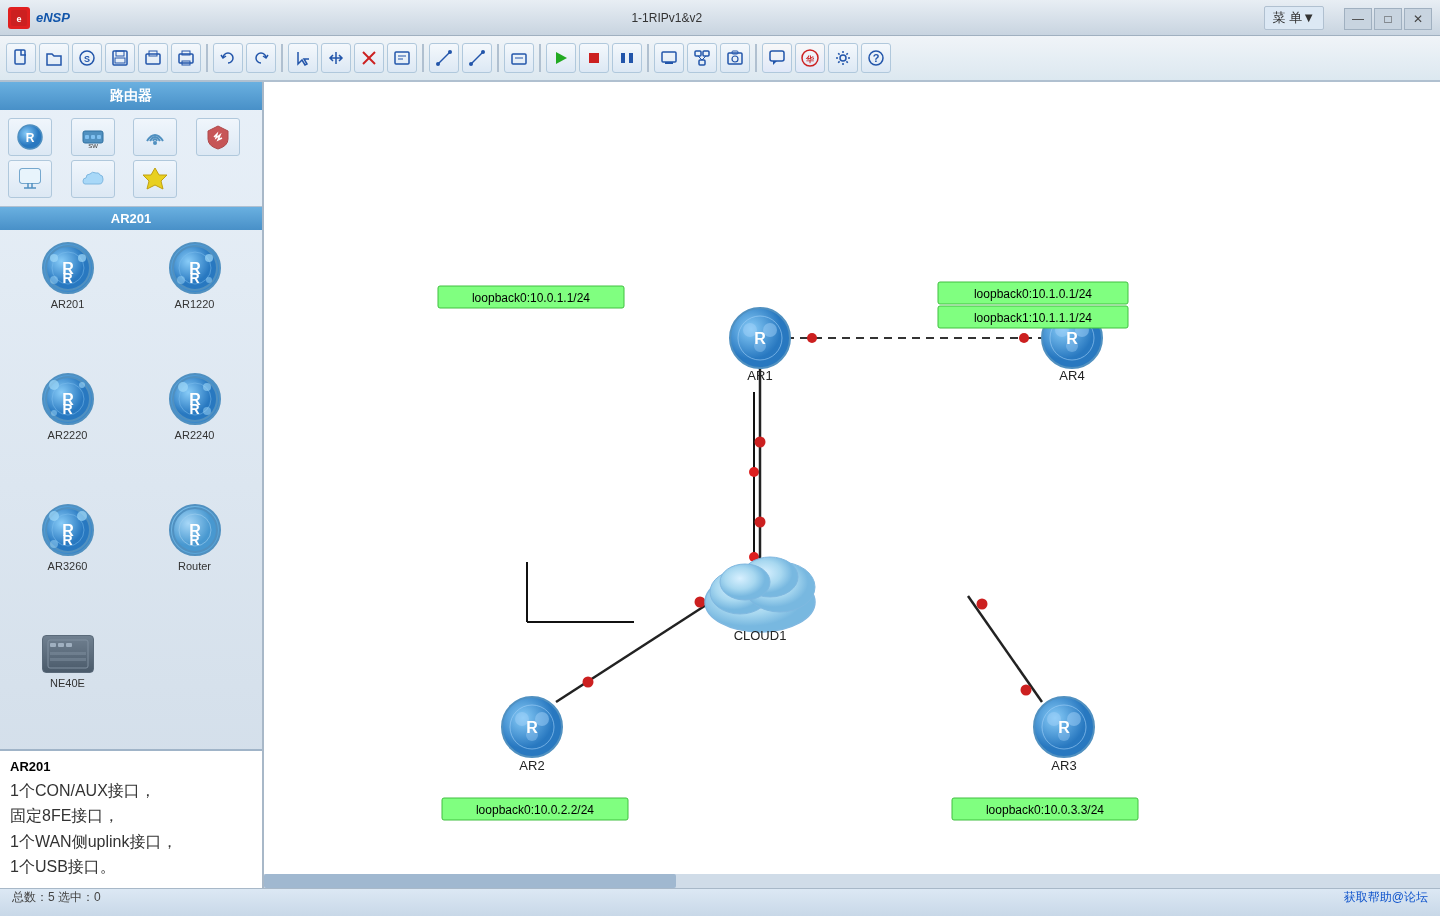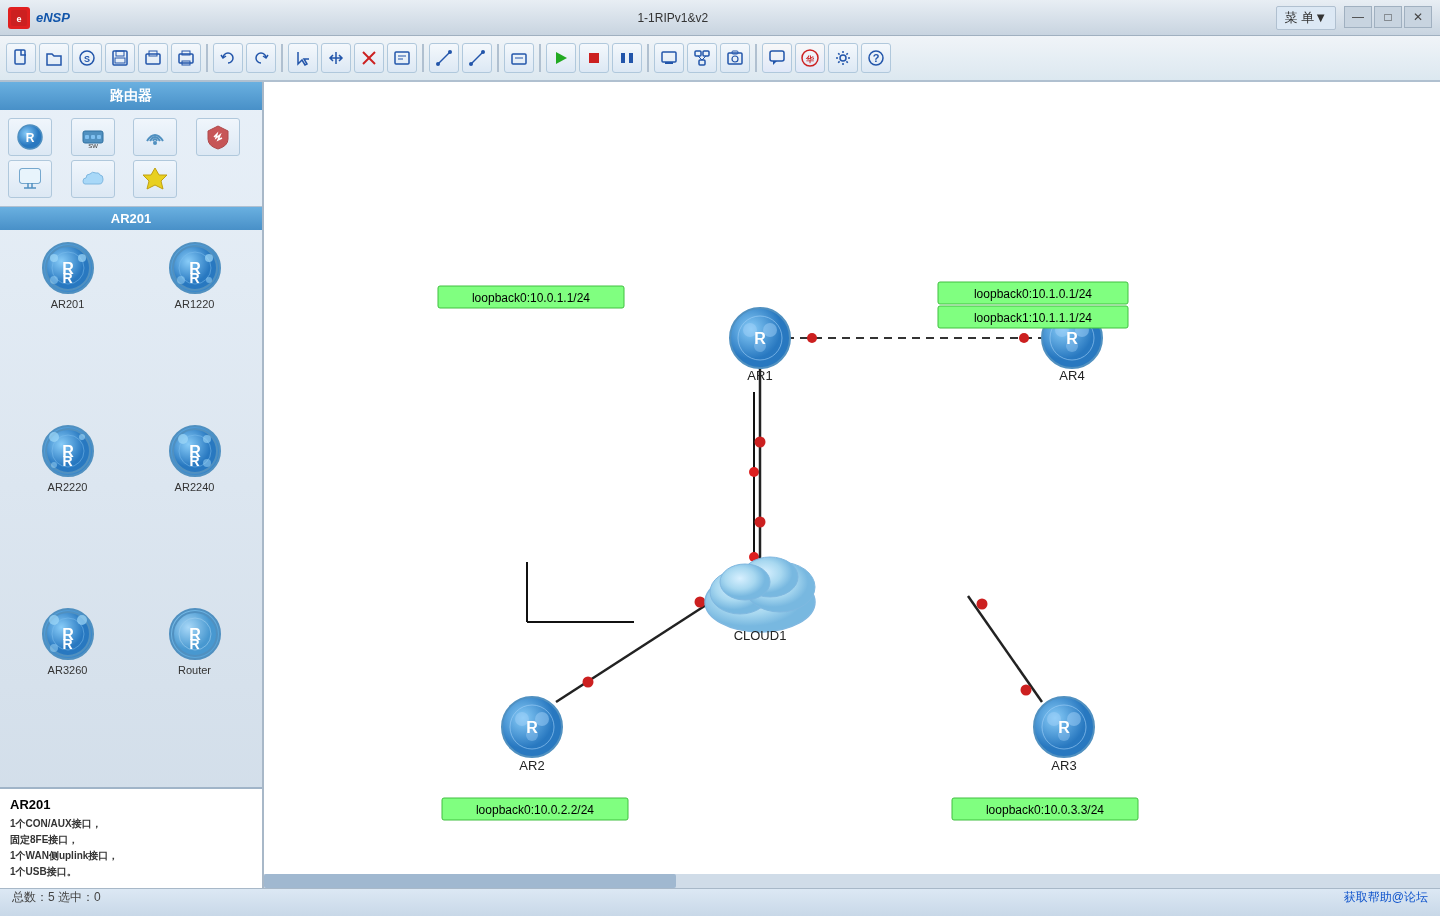--- a/index.html
+++ b/index.html
@@ -74,21 +74,21 @@
       font-size: 14px; font-weight: bold; color: white;
     }
     .device-icon.router-generic { background: radial-gradient(circle at 35% 35%, #88c8f0, #4898d0); }
     .device-label { font-size: 11px; color: #333; text-align: center; }
 
     #sidebar-desc {
       padding: 8px 10px; border-top: 2px solid #a0b4c8;
       background: white; min-height: 100px;
     }
     #sidebar-desc-title { font-weight: bold; font-size: 13px; margin-bottom: 4px; }
-    #sidebar-desc-text { font-size: 10px; color: #333; line-height: 1.6; font-weight: bold; }
+    #sidebar-desc-text { font-size: 16px; color: #333; line-height: 1.6; }
 
     
     #canvas-area {
       flex: 1; background: white; position: relative; overflow: hidden;
     }
     #canvas-svg { width: 100%; height: 100%; }
 
     
     #statusbar {
       height: 28px; background: linear-gradient(to bottom, #dce8f4, #c8d8e8);
@@ -113,21 +113,21 @@
   <div id="titlebar-logo">
     <div class="logo-icon">
       <svg width="18" height="18" viewBox="0 0 18 18">
         <rect x="1" y="1" width="16" height="16" rx="2" fill="#cc2020"></rect>
         <text x="9" y="13" text-anchor="middle" fill="white" font-size="9" font-weight="bold">e</text>
       </svg>
     </div>
     <span style="font-size:13px;font-weight:bold;color:#1155aa;font-style:italic;">eNSP</span>
   </div>
   <span style="font-size:12px;color:#333;">1-1RIPv1&amp;v2</span>
-  <div style="display:flex;align-items:flex-start;gap:8px;">
+  <div style="display:flex;align-items:flex-end;gap:20px;">
     <span style="font-size:13px;color:#333;cursor:pointer;padding:2px 8px;background:#dce8f4;border:1px solid #b0c0d0;border-radius:2px;">菜 单▼</span>
     <div id="titlebar-controls" style="display:flex;gap:2px;">
       <div class="win-btn">—</div>
       <div class="win-btn">□</div>
       <div class="win-btn close">✕</div>
     </div>
   </div>
 </div>
 
 <div id="toolbar">
@@ -464,20 +464,33 @@
                   <stop offset="100%" stop-color="#4898d0"></stop>
                 </radialGradient>
               </defs>
             <circle cx="24" cy="24" r="22" fill="url(#rg7)" stroke="#5090c0" stroke-width="2"></circle>
             <circle cx="24" cy="24" r="16" fill="none" stroke="#a0d0f0" stroke-width="1" opacity="0.6"></circle>
             <text x="24" y="30" text-anchor="middle" fill="white" font-size="16" font-weight="bold">R</text>
           </svg>
         </div>
         <span class="device-label">Router</span>
       </div>
+      <div class="device-item">
+        <div style="width:52px;height:38px;background:linear-gradient(to bottom,#708090,#4a5a6a);border-radius:4px;border:1px solid #5a6a7a;display:flex;align-items:center;justify-content:center;">
+          <svg width="44" height="32" viewBox="0 0 44 32">
+            <rect x="2" y="2" width="40" height="28" rx="2" fill="none" stroke="#8090a0" stroke-width="1"></rect>
+            <rect x="4" y="5" width="6" height="4" rx="1" fill="#a0b0c0"></rect>
+            <rect x="12" y="5" width="6" height="4" rx="1" fill="#a0b0c0"></rect>
+            <rect x="20" y="5" width="6" height="4" rx="1" fill="#a0b0c0"></rect>
+            <rect x="4" y="14" width="36" height="3" fill="#8090a0" opacity="0.5"></rect>
+            <rect x="4" y="20" width="36" height="3" fill="#8090a0" opacity="0.5"></rect>
+          </svg>
+        </div>
+        <span class="device-label">NE40E</span>
+      </div>
     </div>
 
     <div id="sidebar-desc">
       <div id="sidebar-desc-title">AR201</div>
       <div id="sidebar-desc-text" style="white-space:pre-line;">1个CON/AUX接口，
 固定8FE接口，
 1个WAN侧uplink接口，
 1个USB接口。</div>
     </div>
   </div>

